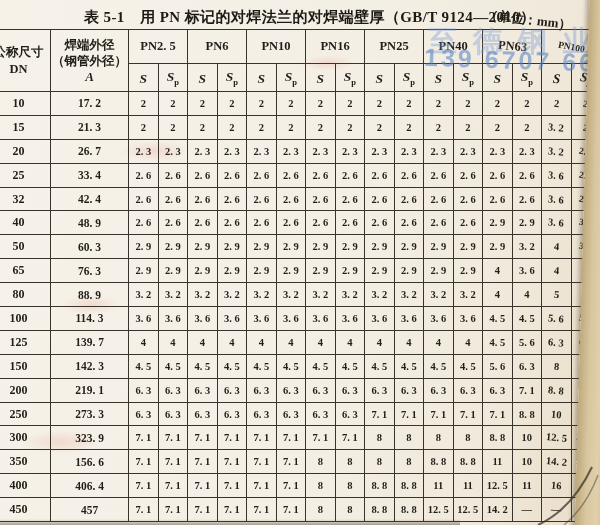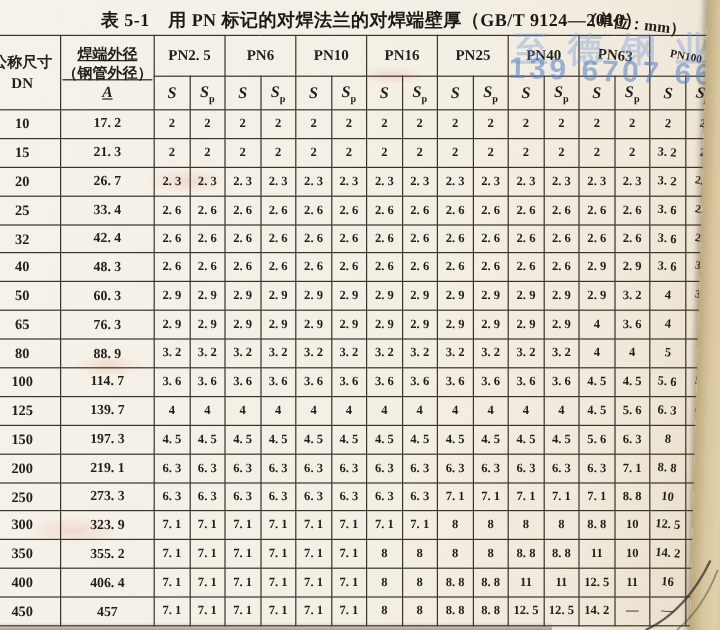--- a/index.html
+++ b/index.html
@@ -19,21 +19,21 @@
   
   table{position:absolute;top:29px;left:-14px;width:614px;border-collapse:collapse;
         table-layout:fixed;z-index:2;}
   th,td{border:1.7px solid #38332b;padding:0;text-align:center;vertical-align:middle;
         color:#221f1a;overflow:hidden;white-space:nowrap;}
   thead tr.pn-row th{height:33px;font-size:12.5px;font-weight:bold;}
   thead tr.ssp-row th{height:27px;}
   thead th i{font-style:italic;font-size:13.5px;font-weight:bold;}
   thead th sub{font-size:8.5px;font-weight:bold;}
   th.hdr-dn{font-size:12px;font-weight:bold;line-height:17px;}
-  th.hdr-a{font-size:11.5px;font-weight:bold;line-height:16px;text-decoration:underline;}
+  th.hdr-a{font-size:11.5px;font-weight:bold;line-height:16px;}
   th.hdr-a i{font-size:13px;}
   tbody tr{height:23.9px;}
   tbody td{font-size:10.5px;font-weight:bold;}
   tbody td.dn{font-size:12px;}
   tbody td.a{font-size:11.5px;}
   .rot1{display:inline-block;transform:rotate(5deg);}
   .rot2{display:inline-block;transform:rotate(11deg);font-size:9.5px;}
   thead .rot1,thead .rot2{font-weight:bold;}
   
   .wm-co{position:absolute;top:22px;left:428px;z-index:3;pointer-events:none;
@@ -207,21 +207,21 @@
           <td>2. 6</td>
           <td>2. 6</td>
           <td>2. 6</td>
           <td>2. 6</td>
           <td>2. 6</td>
           <td><span class="rot1">3. 6</span></td>
           <td><span class="rot2">2. 9</span></td>
         </tr>
         <tr>
           <td class="dn">40</td>
-          <td class="a">48. 3</td>
+          <td class="a">48. 9</td>
           <td>2. 6</td>
           <td>2. 6</td>
           <td>2. 6</td>
           <td>2. 6</td>
           <td>2. 6</td>
           <td>2. 6</td>
           <td>2. 6</td>
           <td>2. 6</td>
           <td>2. 6</td>
           <td>2. 6</td>
@@ -287,21 +287,21 @@
           <td>3. 2</td>
           <td>3. 2</td>
           <td>3. 2</td>
           <td>4</td>
           <td>4</td>
           <td><span class="rot1">5</span></td>
           <td><span class="rot2">5</span></td>
         </tr>
         <tr>
           <td class="dn">100</td>
-          <td class="a">114. 7</td>
+          <td class="a">114. 3</td>
           <td>3. 6</td>
           <td>3. 6</td>
           <td>3. 6</td>
           <td>3. 6</td>
           <td>3. 6</td>
           <td>3. 6</td>
           <td>3. 6</td>
           <td>3. 6</td>
           <td>3. 6</td>
           <td>3. 6</td>
@@ -327,21 +327,21 @@
           <td>4</td>
           <td>4</td>
           <td>4</td>
           <td>4. 5</td>
           <td>5. 6</td>
           <td><span class="rot1">6. 3</span></td>
           <td><span class="rot2">6. 3</span></td>
         </tr>
         <tr>
           <td class="dn">150</td>
-          <td class="a">197. 3</td>
+          <td class="a">142. 3</td>
           <td>4. 5</td>
           <td>4. 5</td>
           <td>4. 5</td>
           <td>4. 5</td>
           <td>4. 5</td>
           <td>4. 5</td>
           <td>4. 5</td>
           <td>4. 5</td>
           <td>4. 5</td>
           <td>4. 5</td>
@@ -407,21 +407,21 @@
           <td>8</td>
           <td>8</td>
           <td>8</td>
           <td>8. 8</td>
           <td>10</td>
           <td><span class="rot1">12. 5</span></td>
           <td><span class="rot2">12. 5</span></td>
         </tr>
         <tr>
           <td class="dn">350</td>
-          <td class="a">355. 2</td>
+          <td class="a">156. 6</td>
           <td>7. 1</td>
           <td>7. 1</td>
           <td>7. 1</td>
           <td>7. 1</td>
           <td>7. 1</td>
           <td>7. 1</td>
           <td>8</td>
           <td>8</td>
           <td>8</td>
           <td>8</td>

